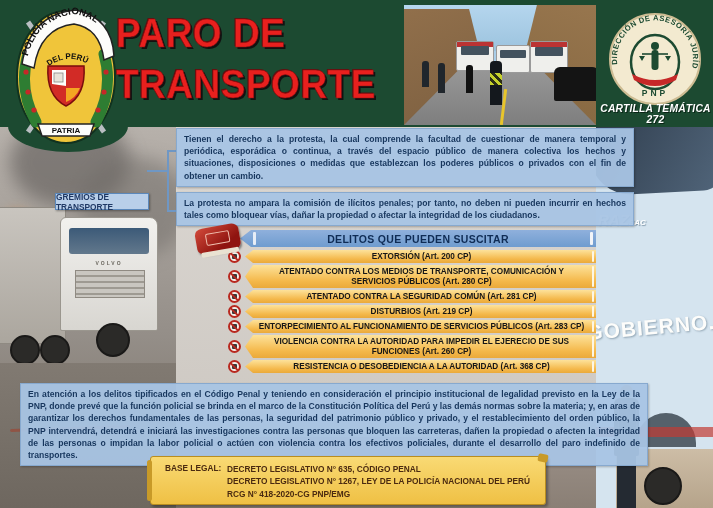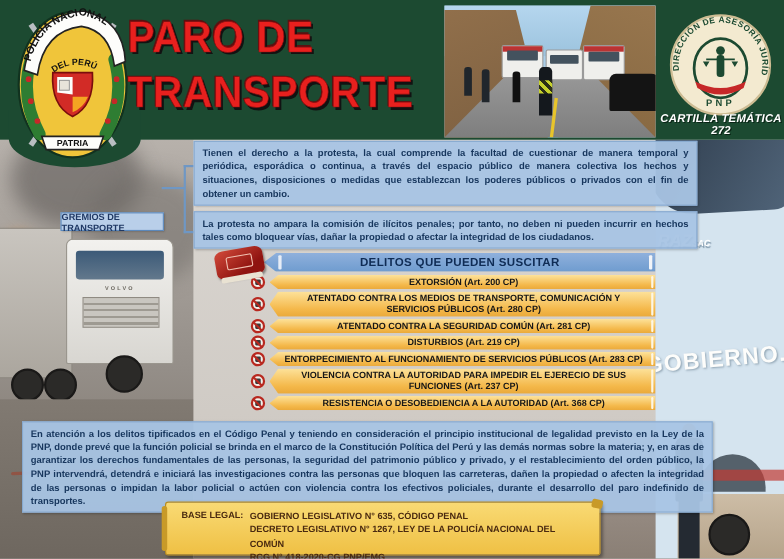--- a/index.html
+++ b/index.html
@@ -285,37 +285,37 @@
     <div class="row">
       <span class="noicon"></span>
       <div class="gold">
           <span>ENTORPECIMIENTO AL FUNCIONAMIENTO DE SERVICIOS PÚBLICOS (Art. 283 CP)</span>
           <i class="edge"></i>
         </div>
     </div>
     <div class="row">
       <span class="noicon"></span>
       <div class="gold">
-          <span>VIOLENCIA CONTRA LA AUTORIDAD PARA IMPEDIR EL EJERECIO DE SUS FUNCIONES (Art. 237 CP)</span>
+          <span>VIOLENCIA CONTRA LA AUTORIDAD PARA IMPEDIR EL EJERECIO DE SUS FUNCIONES (Art. 260 CP)</span>
           <i class="edge"></i>
         </div>
     </div>
     <div class="row">
       <span class="noicon"></span>
       <div class="gold">
           <span>RESISTENCIA O DESOBEDIENCIA A LA AUTORIDAD (Art. 368 CP)</span>
           <i class="edge"></i>
         </div>
     </div>
   </div>
 
   <div class="abs blue-block concl">En atención a los delitos tipificados en el Código Penal y teniendo en consideración el principio institucional de legalidad previsto en la Ley de la PNP, donde prevé que la función policial se brinda en el marco de la Constitución Política del Perú y las demás normas sobre la materia; y, en aras de garantizar los derechos fundamentales de las personas, la seguridad del patrimonio público y privado, y el restablecimiento del orden público, la PNP intervendrá, detendrá e iniciará las investigaciones contra las personas que bloquen las carreteras, dañen la propiedad o afecten la integridad de las personas o impidan la labor policial o actúen con violencia contra los efectivos policiales, durante el desarrollo del paro indefinido de transportes.</div>
 
   <div class="abs legal">
     <span class="lbl">BASE LEGAL:</span>
     <span class="lines">
-      <span style="display:block;">GOBIERNO LEGISLATIVO N° 635, CÓDIGO PENAL</span>
-      <span style="display:block;">DECRETO LEGISLATIVO N° 1267, LEY DE LA POLICÍA NACIONAL DEL COMÚN</span>
+      <span style="display:block;">DECRETO LEGISLATIVO N° 635, CÓDIGO PENAL</span>
+      <span style="display:block;">DECRETO LEGISLATIVO N° 1267, LEY DE LA POLICÍA NACIONAL DEL PERÚ</span>
       <span style="display:block;">RCG N° 418-2020-CG PNP/EMG</span>
     </span>
   </div>
 
 </div>
 
 </body></html>

